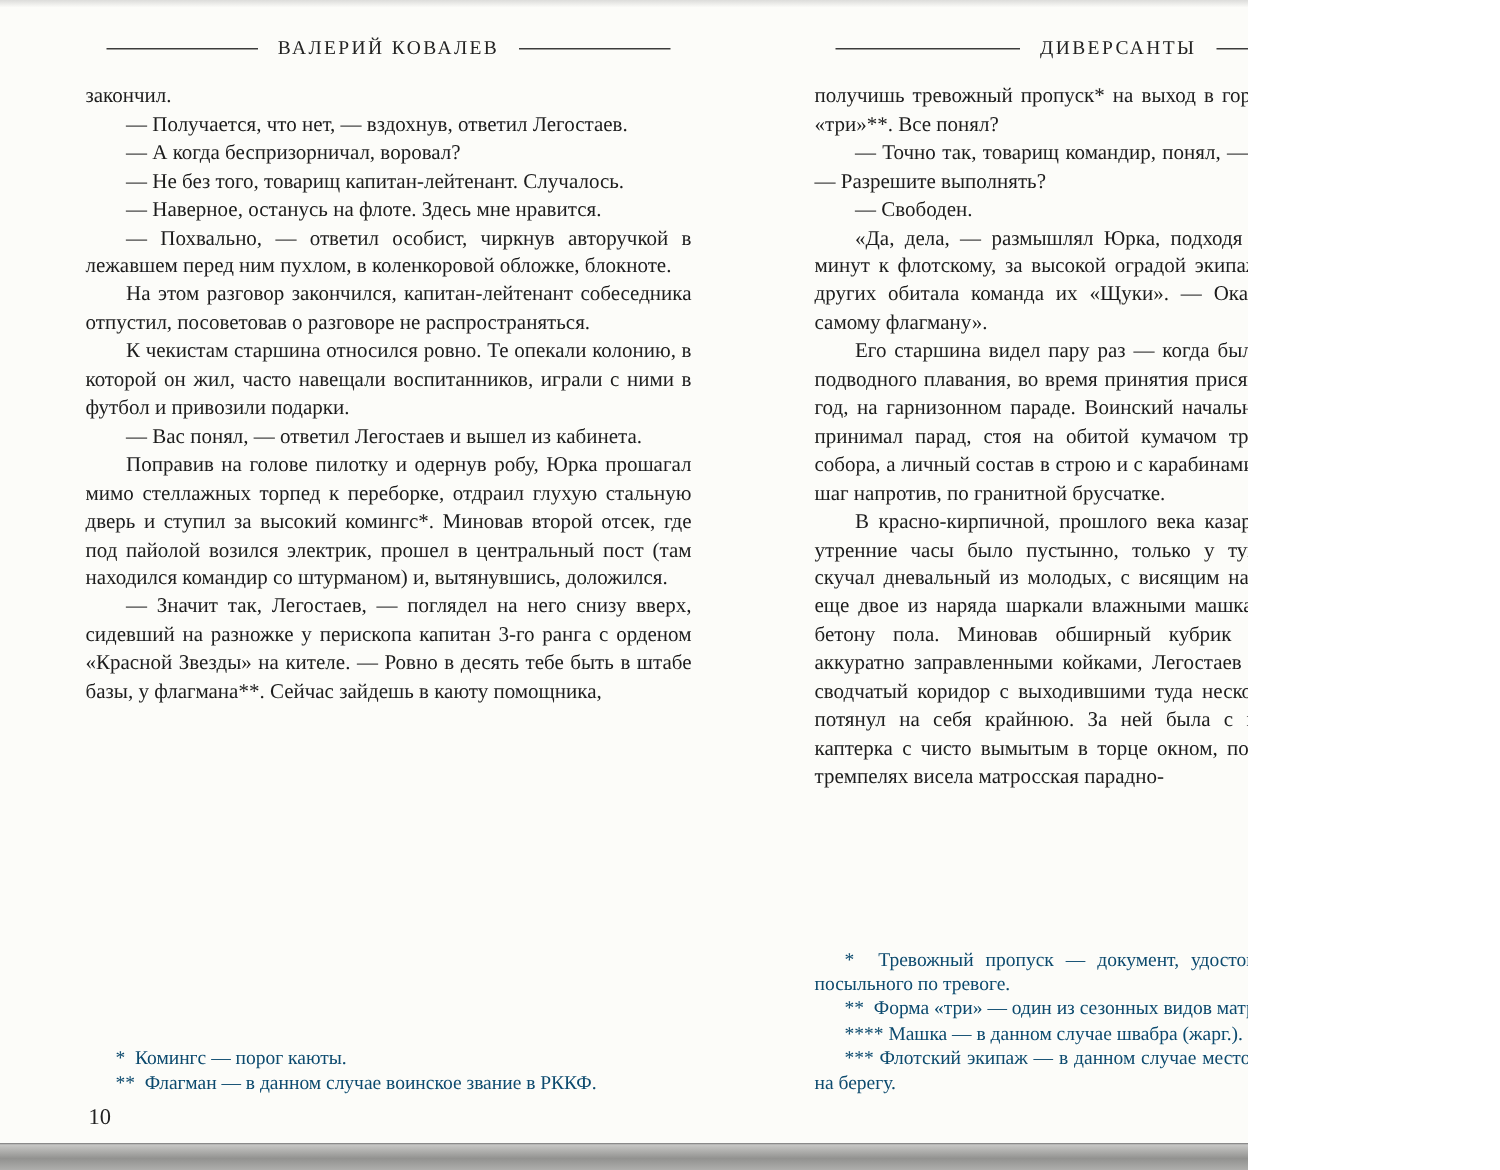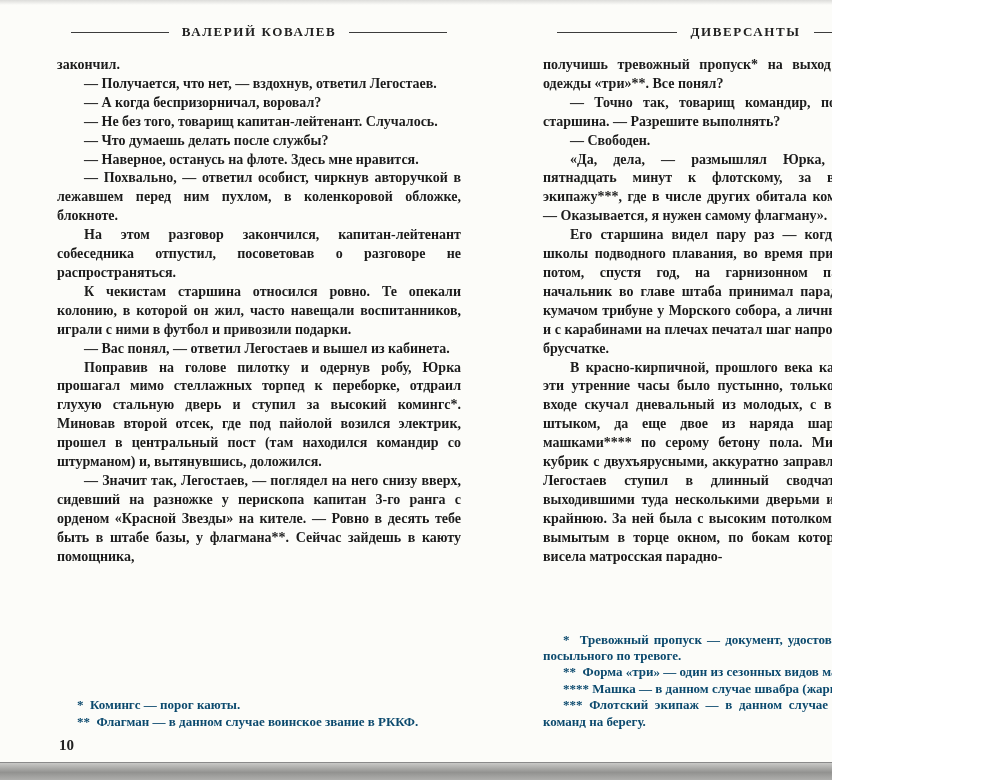--- a/index.html
+++ b/index.html
@@ -1,19 +1,19 @@
 <!DOCTYPE html>
 <html lang="ru"><head>
 <meta charset="utf-8">
 <style>
   html,body { margin:0; padding:0; }
   .stage {
     position:relative; width:832px; height:780px;
     background:#fcfcf9; overflow:hidden;
-    font-family:"Liberation Serif", serif; color:#1c1c1c;font-weight:bold;
+    font-family:"Liberation Serif", serif; color:#1c1c1c;
   }
   .top-edge {
     position:absolute; top:0; left:0; right:0; height:5px;
     background:linear-gradient(180deg,#dcdcda 0%,#fcfcf9 100%);
   }
   .bottom-edge {
     position:absolute; bottom:0; left:0; right:0; height:17px;
     border-top:1px solid #8a8a8a;
     background:linear-gradient(180deg,#c9c9c7 0%,#929290 55%,#aeaeac 100%);
   }
@@ -61,21 +61,20 @@
     <div class="running-head">
       <span class="rule"></span>
       <span>ВАЛЕРИЙ КОВАЛЕВ</span>
       <span class="rule"></span>
     </div>
     <div class="body">
         <p class="para">закончил.</p>
         <p class="para">— Получается, что нет, — вздохнув, ответил Легостаев.</p>
         <p class="para">— А когда беспризорничал, воровал?</p>
         <p class="para">— Не без того, товарищ капитан-лейтенант. Случалось.</p>
-        <p class="para">— Что думаешь делать после службы?</p>
         <p class="para">— Наверное, останусь на флоте. Здесь мне нравится.</p>
         <p class="para">— Похвально, — ответил особист, чиркнув авторучкой в лежавшем перед ним пухлом, в коленкоровой обложке, блокноте.</p>
         <p class="para">На этом разговор закончился, капитан-лейтенант собеседника отпустил, посоветовав о разговоре не распространяться.</p>
         <p class="para">К чекистам старшина относился ровно. Те опекали колонию, в которой он жил, часто навещали воспитанников, играли с ними в футбол и привозили подарки.</p>
         <p class="para">— Вас понял, — ответил Легостаев и вышел из кабинета.</p>
         <p class="para">Поправив на голове пилотку и одернув робу, Юрка прошагал мимо стеллажных торпед к переборке, отдраил глухую стальную дверь и ступил за высокий комингс*. Миновав второй отсек, где под пайолой возился электрик, прошел в центральный пост (там находился командир со штурманом) и, вытянувшись, доложился.</p>
         <p class="para">— Значит так, Легостаев, — поглядел на него снизу вверх, сидевший на разножке у перископа капитан 3-го ранга с орденом «Красной Звезды» на кителе. — Ровно в десять тебе быть в штабе базы, у флагмана**. Сейчас зайдешь в каюту помощника,</p>
       </div>
     <div class="footnotes">
         <p class="footnote">*&nbsp;&nbsp;Комингс — порог каюты.</p>

